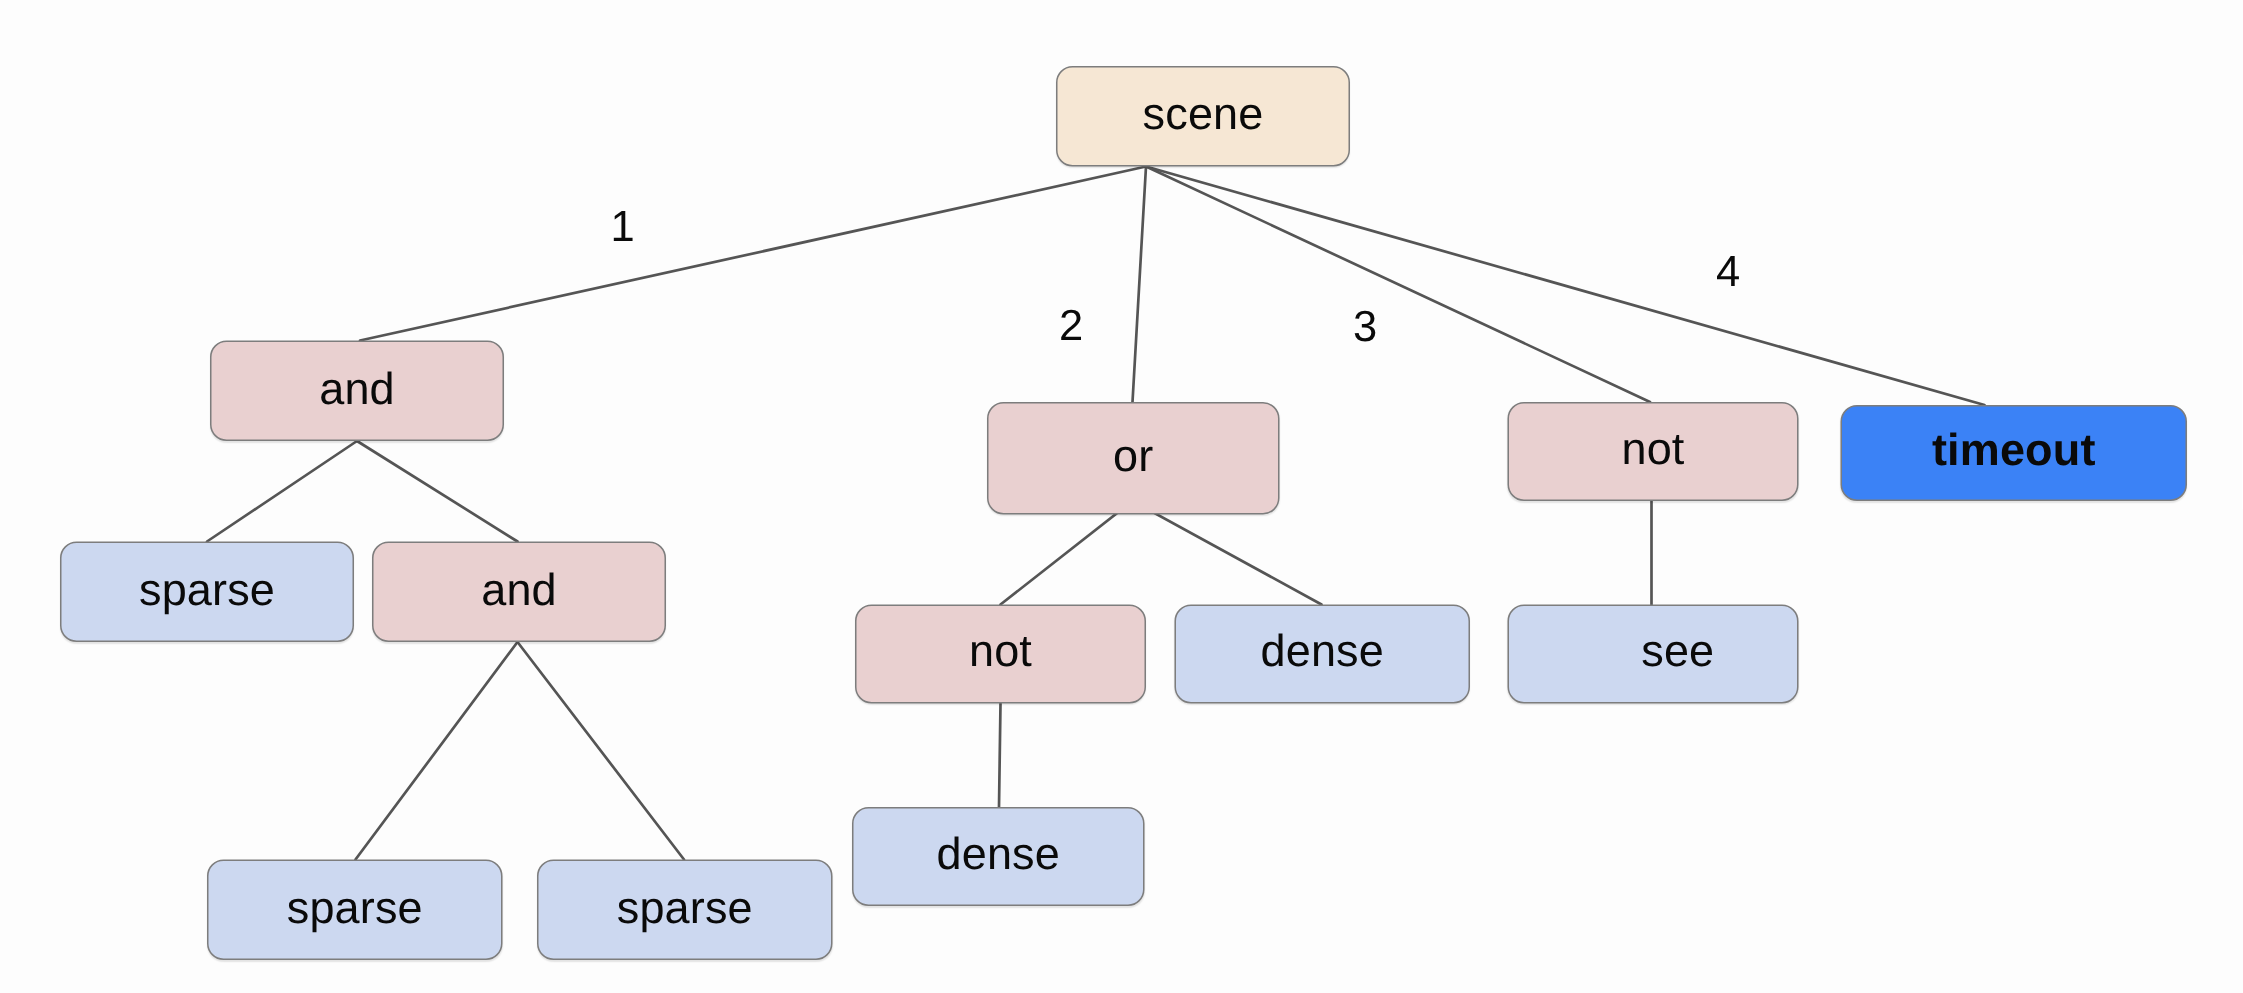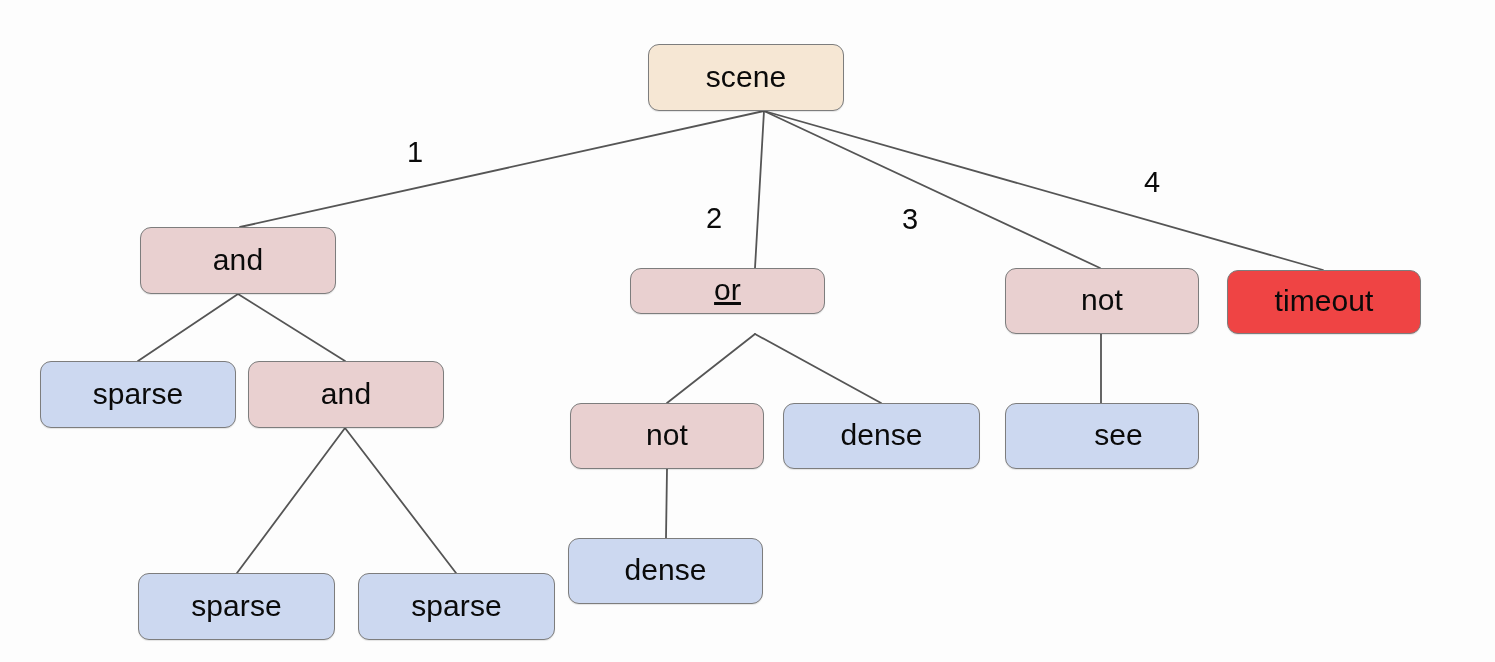--- a/index.html
+++ b/index.html
@@ -64,33 +64,33 @@
       <line x1="238" y1="294" x2="138" y2="361" stroke="#555555" stroke-width="1.8" stroke-linecap="round"></line>
       <line x1="238" y1="294" x2="345" y2="361" stroke="#555555" stroke-width="1.8" stroke-linecap="round"></line>
       <line x1="345" y1="428" x2="237" y2="573" stroke="#555555" stroke-width="1.8" stroke-linecap="round"></line>
       <line x1="345" y1="428" x2="456" y2="573" stroke="#555555" stroke-width="1.8" stroke-linecap="round"></line>
       <line x1="755" y1="334" x2="667" y2="403" stroke="#555555" stroke-width="1.8" stroke-linecap="round"></line>
       <line x1="755" y1="334" x2="881" y2="403" stroke="#555555" stroke-width="1.8" stroke-linecap="round"></line>
       <line x1="667" y1="469" x2="666" y2="538" stroke="#555555" stroke-width="1.8" stroke-linecap="round"></line>
       <line x1="1101" y1="334" x2="1101" y2="403" stroke="#555555" stroke-width="1.8" stroke-linecap="round"></line>
     </svg>
   <div id="node-layer">
-      <div class="node" style="left: 648px; top: 44px; width: 196px; height: 67px; background: rgb(246, 231, 212); border-color: rgb(125, 125, 125); color: rgb(10, 10, 10);">
+      <div class="node" style="left: 704px; top: 44px; width: 196px; height: 67px; background: rgb(246, 231, 212); border-color: rgb(125, 125, 125); color: rgb(10, 10, 10);">
         <span class="node-label">scene</span>
       </div>
       <div class="node" style="left: 140px; top: 227px; width: 196px; height: 67px; background: rgb(233, 208, 208); border-color: rgb(125, 125, 125); color: rgb(10, 10, 10);">
         <span class="node-label">and</span>
       </div>
-      <div class="node" style="left: 630px; top: 268px; width: 195px; height: 46px; background: rgb(233, 208, 208); border-color: rgb(125, 125, 125); color: rgb(10, 10, 10); text-decoration: underline;">
+      <div class="node" style="left: 658px; top: 268px; width: 195px; height: 75px; background: rgb(233, 208, 208); border-color: rgb(125, 125, 125); color: rgb(10, 10, 10);">
         <span class="node-label">or</span>
       </div>
       <div class="node" style="left: 1005px; top: 268px; width: 194px; height: 66px; background: rgb(233, 208, 208); border-color: rgb(125, 125, 125); color: rgb(10, 10, 10);">
         <span class="node-label">not</span>
       </div>
-      <div class="node" style="left: 1227px; top: 270px; width: 194px; height: 64px; background: #ef4444; border-color: rgb(125, 125, 125); color: rgb(10, 10, 10);">
+      <div class="node" style="left: 1227px; top: 270px; width: 231px; height: 64px; background: #3b82f6; border-color: rgb(125, 125, 125); color: rgb(10, 10, 10); font-weight: bold;">
         <span class="node-label">timeout</span>
       </div>
       <div class="node" style="left: 40px; top: 361px; width: 196px; height: 67px; background: rgb(204, 216, 240); border-color: rgb(125, 125, 125); color: rgb(10, 10, 10);">
         <span class="node-label">sparse</span>
       </div>
       <div class="node" style="left: 248px; top: 361px; width: 196px; height: 67px; background: rgb(233, 208, 208); border-color: rgb(125, 125, 125); color: rgb(10, 10, 10);">
         <span class="node-label">and</span>
       </div>
       <div class="node" style="left: 570px; top: 403px; width: 194px; height: 66px; background: rgb(233, 208, 208); border-color: rgb(125, 125, 125); color: rgb(10, 10, 10);">
         <span class="node-label">not</span>

